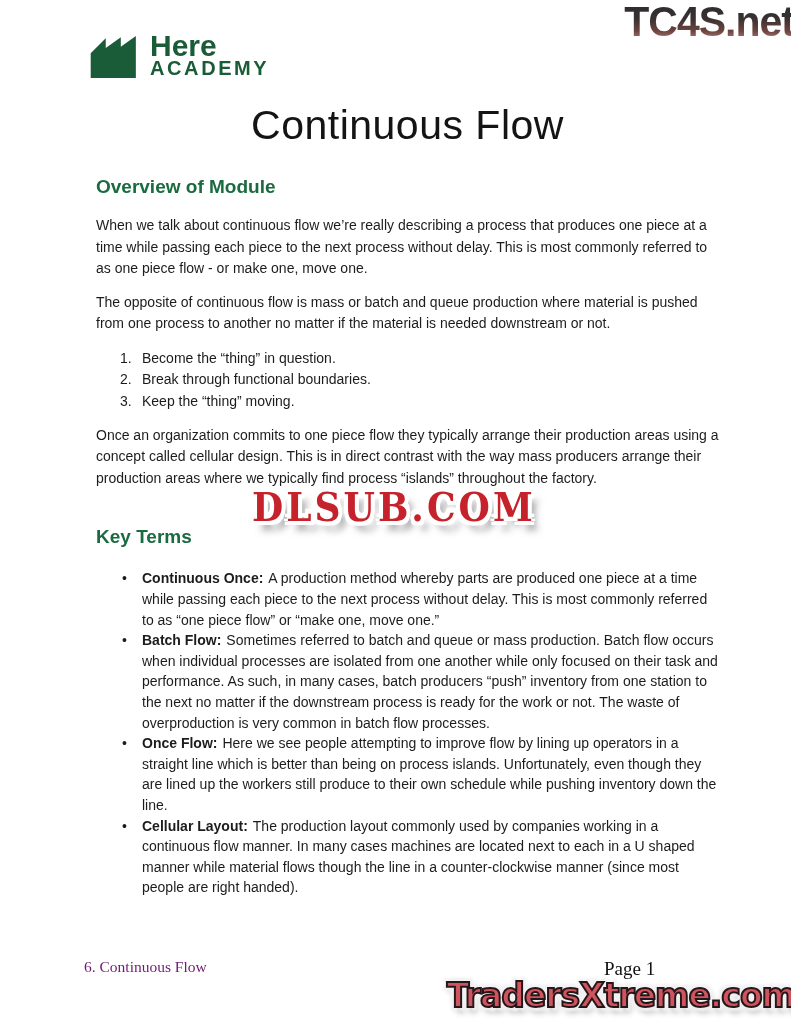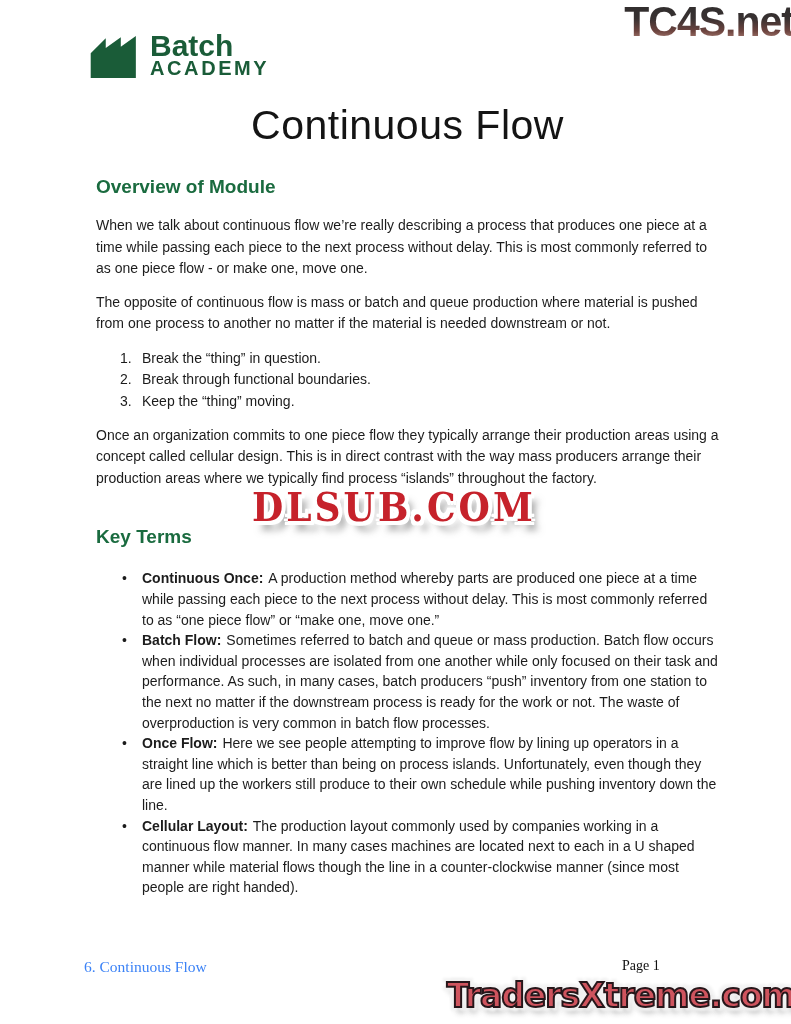--- a/index.html
+++ b/index.html
@@ -94,58 +94,58 @@
     text-shadow:
       -4px -4px 3px #f2f2f2, 4px -4px 3px #f2f2f2,
       -4px 4px 3px #f2f2f2, 4px 4px 3px #f2f2f2,
       3px 5px 6px rgba(30,30,30,0.45);
     white-space:nowrap;
   }
 
   
   .footer-left {
     position:absolute; left:84px; top:958px;
-    font-family:"Liberation Serif", serif; font-size:15.5px; color:#3b82f6;
+    font-family:"Liberation Serif", serif; font-size:15.5px; color:#701a75;
   }
   .footer-right {
-    position:absolute; left:622px; top:958px;
-    font-family:"Liberation Serif", serif; font-size:14px; color:#111;
+    position:absolute; left:604px; top:958px;
+    font-family:"Liberation Serif", serif; font-size:19px; color:#111;
   }
 </style>
 </head>
 <body>
 
 <div class="page">
 
   <div class="logo">
     <svg width="53" height="43" viewBox="0 0 48 40">
       <polygon fill="#1a5c38" points="0,40 0,17 14,3 14,12 28,2 28,11 42,1 42,40"></polygon>
     </svg>
     <span class="logo-text">
-      <span class="logo-name">Batch</span>
+      <span class="logo-name">Here</span>
       <span class="logo-sub">ACADEMY</span>
     </span>
   </div>
 
   <div class="wm-top">TC4S.net</div>
 
   <div class="content">
 
     <h1 class="doc-title">Continuous Flow</h1>
 
     <h2 class="green-heading" id="overview-heading">Overview of Module</h2>
 
     <p class="body-para" id="para1">When we talk about continuous flow we’re really describing a process that produces one piece at a time while passing each piece to the next process without delay.  This is most commonly referred to as one piece flow - or make one, move one.</p>
 
     <p class="body-para">The opposite of continuous flow is mass or batch and queue production where material is pushed from one process to another no matter if the material is needed downstream or not.</p>
 
 
     <div class="num-list">
       <div class="num-row">
-        <span class="num-label">1.</span><span>Break the “thing” in question.</span>
+        <span class="num-label">1.</span><span>Become the “thing” in question.</span>
       </div>
       <div class="num-row">
         <span class="num-label">2.</span><span>Break through functional boundaries.</span>
       </div>
       <div class="num-row">
         <span class="num-label">3.</span><span>Keep the “thing” moving.</span>
       </div>
     </div>
 
     <p class="body-para">Once an organization commits to one piece flow they typically arrange their production areas using a concept called cellular design.  This is in direct contrast with the way mass producers arrange their production areas where we typically find process “islands” throughout the factory.</p>

